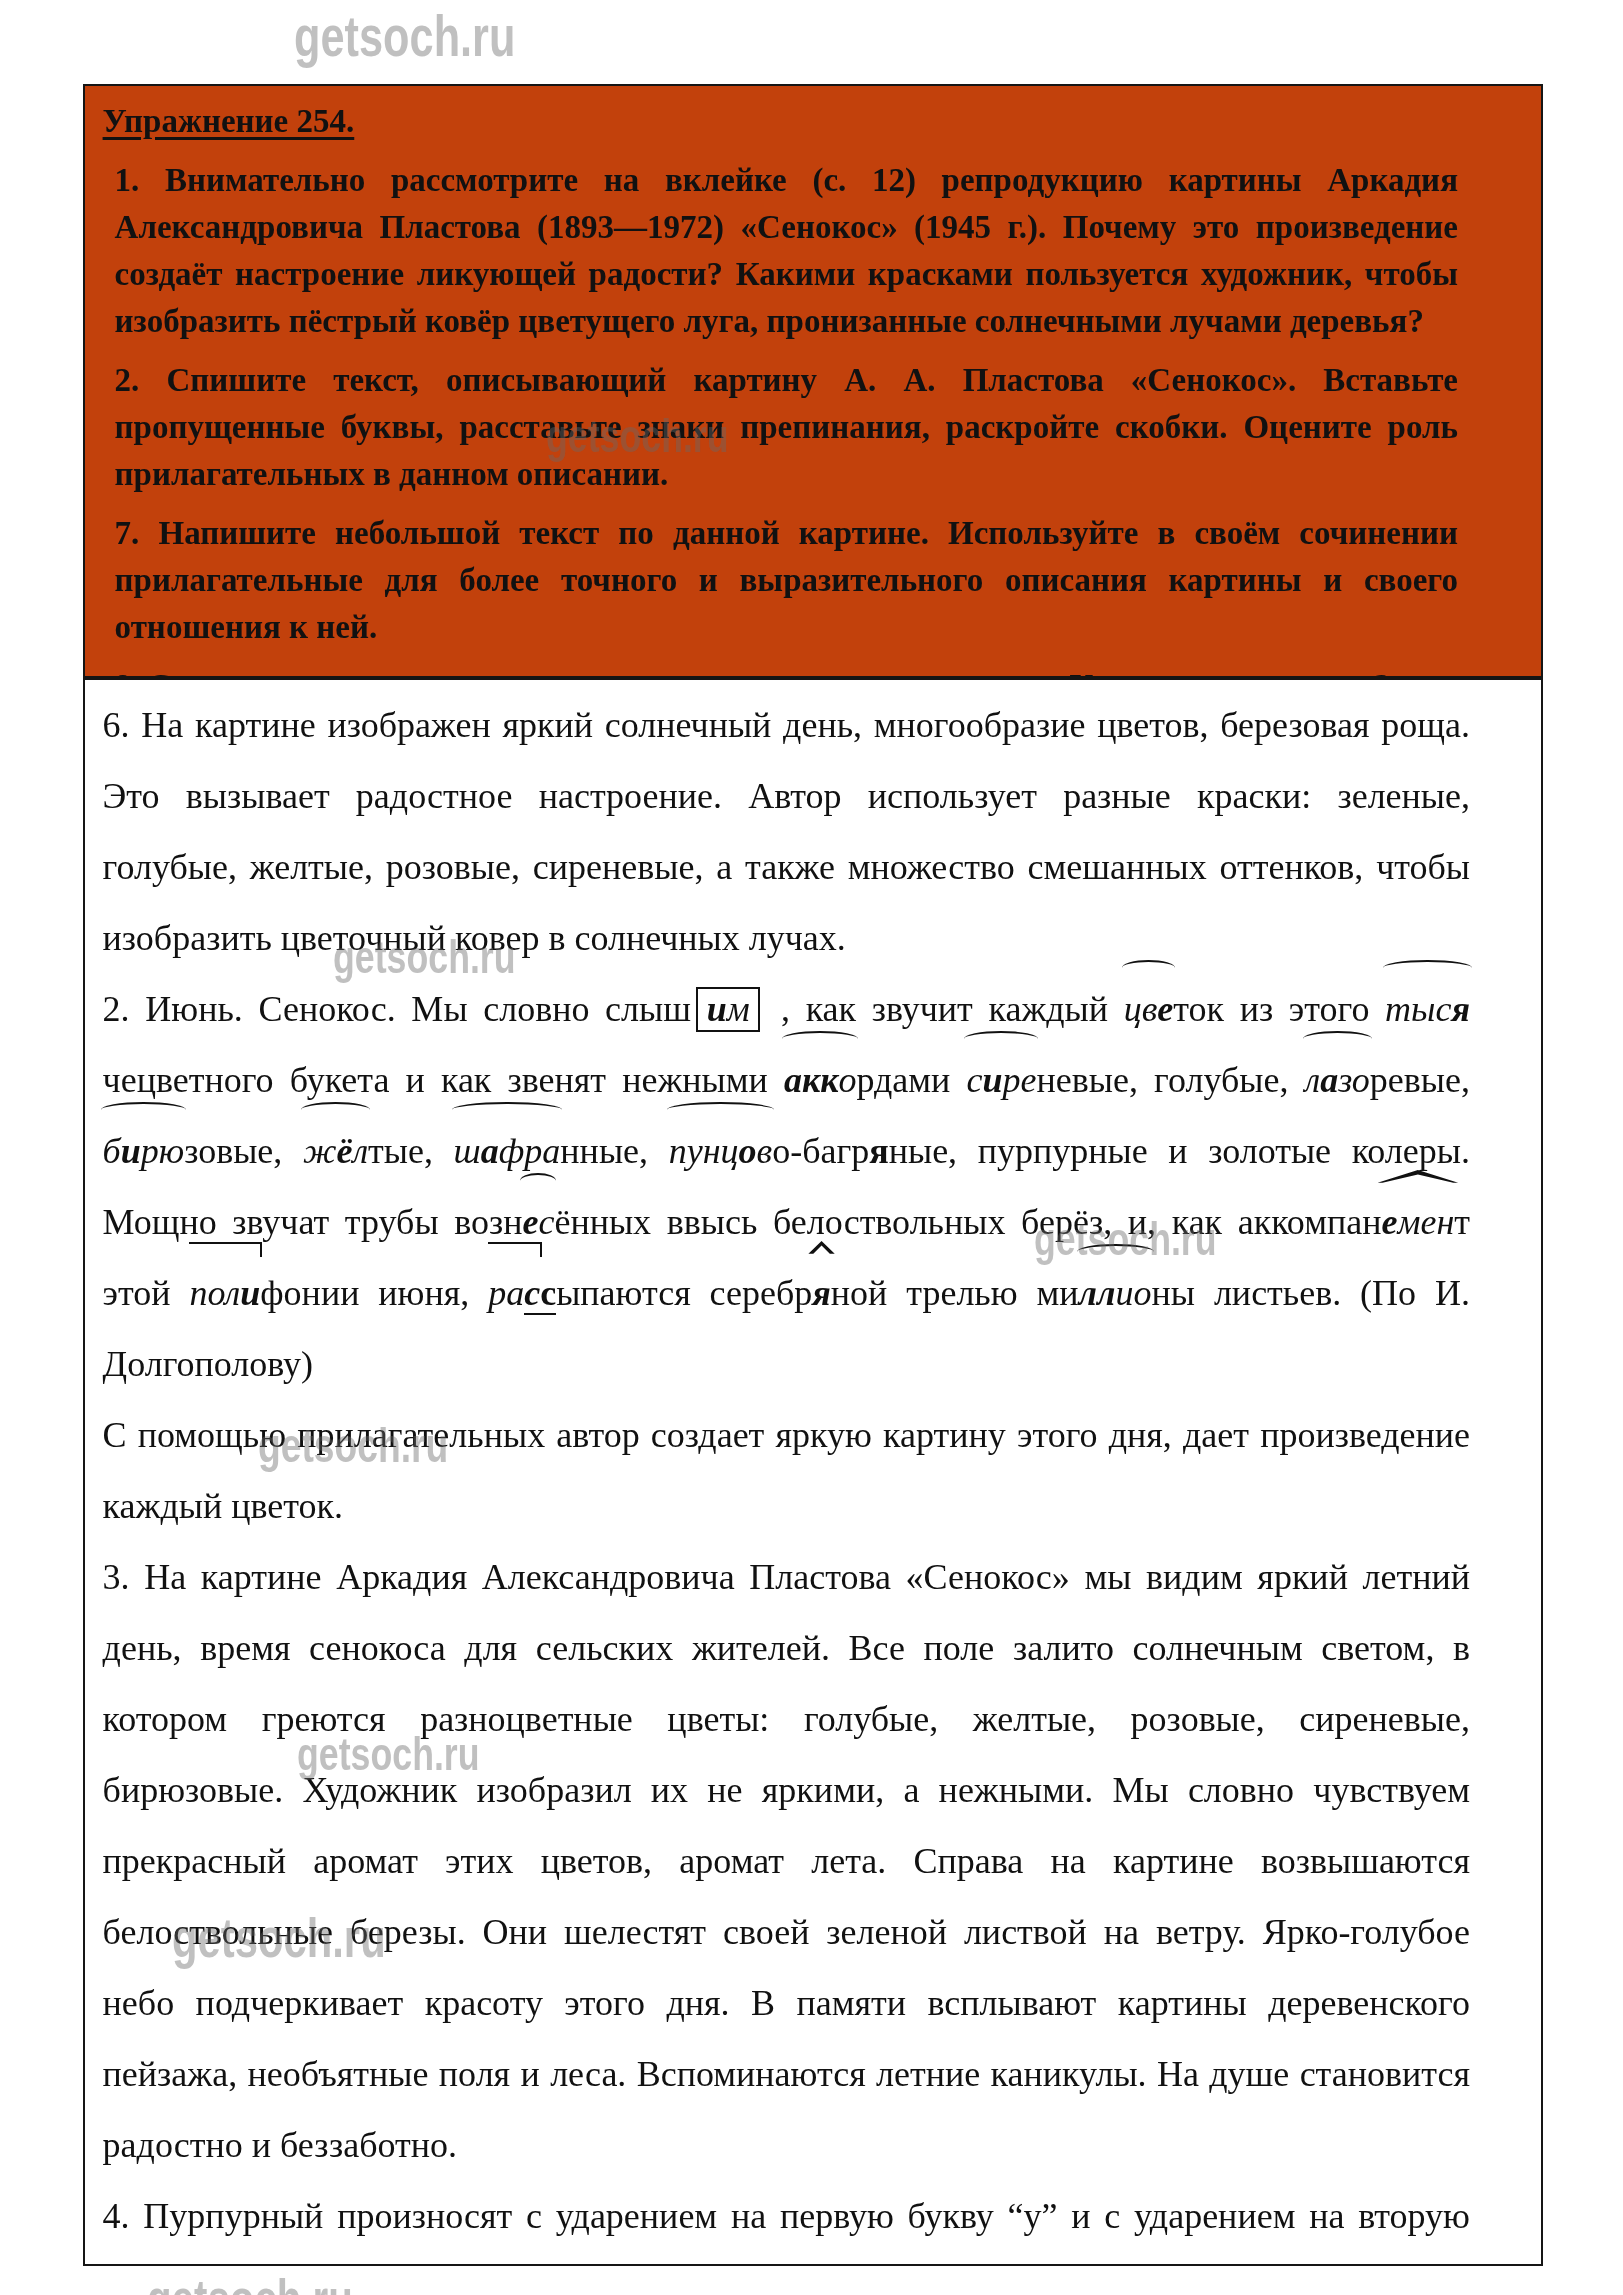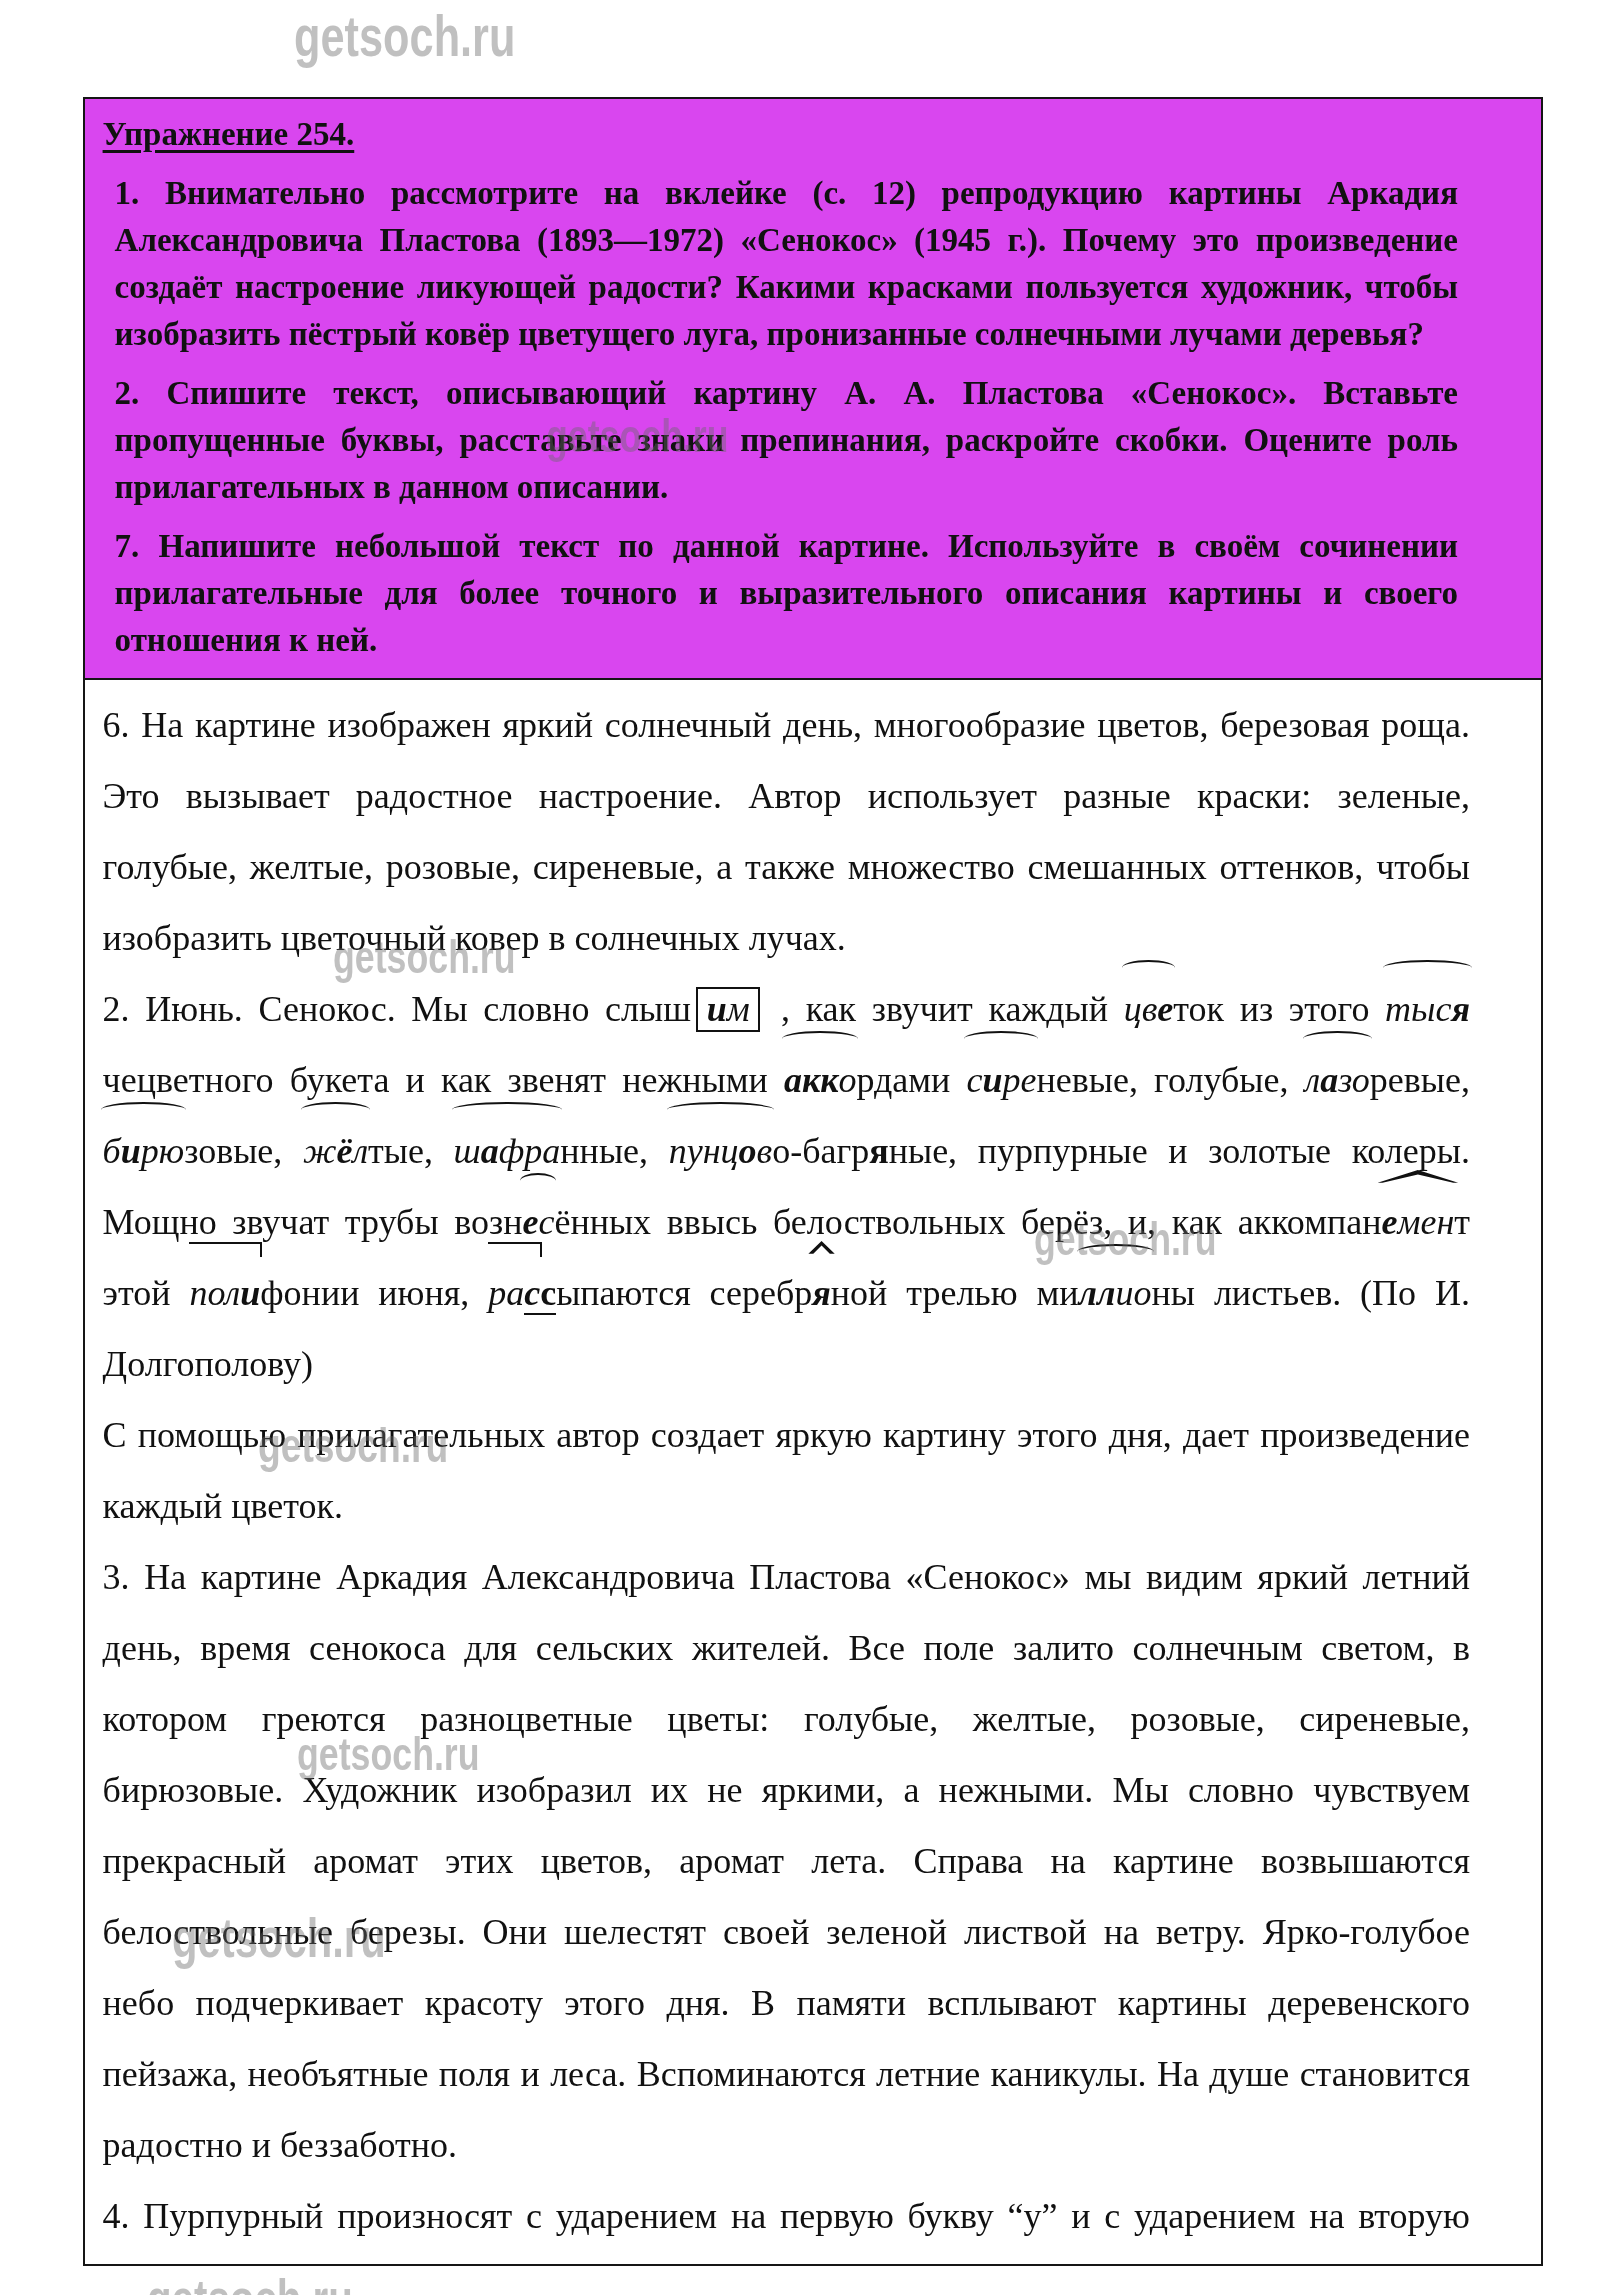--- a/index.html
+++ b/index.html
@@ -17,22 +17,22 @@
   .wm1{left:294px;top:7.8px;font-size:57px;}
   .wm2{left:546px;top:412px;font-size:47px;}
   .wm3{left:333px;top:933px;font-size:47px;}
   .wm4{left:1034px;top:1215px;font-size:47px;}
   .wm5{left:258px;top:1421px;font-size:49px;}
   .wm6{left:297px;top:1730px;font-size:47px;}
   .wm7{left:172px;top:1911px;font-size:55px;}
   .wm8{left:147px;top:2272px;font-size:53px;}
   
   .task-box{
-    position:absolute;left:83px;top:97px;width:1460px;height:594px;
-    box-sizing:border-box;background:#d946ef;border:2.9px solid #151515;
+    position:absolute;left:83px;top:84px;width:1460px;height:594px;
+    box-sizing:border-box;background:#c2410c;border:2.9px solid #151515;
     padding:11.8px 71px 9.8px 17.6px;overflow:hidden;z-index:1;
   }
   .task-title{
     font-weight:bold;font-size:33px;line-height:47px;
     text-decoration:underline;text-decoration-thickness:2.5px;text-underline-offset:4.9px;
   }
   .task-item{
     margin:12px;font-weight:bold;font-size:33px;line-height:47px;
     text-align:justify;text-align-last:left;
   }

